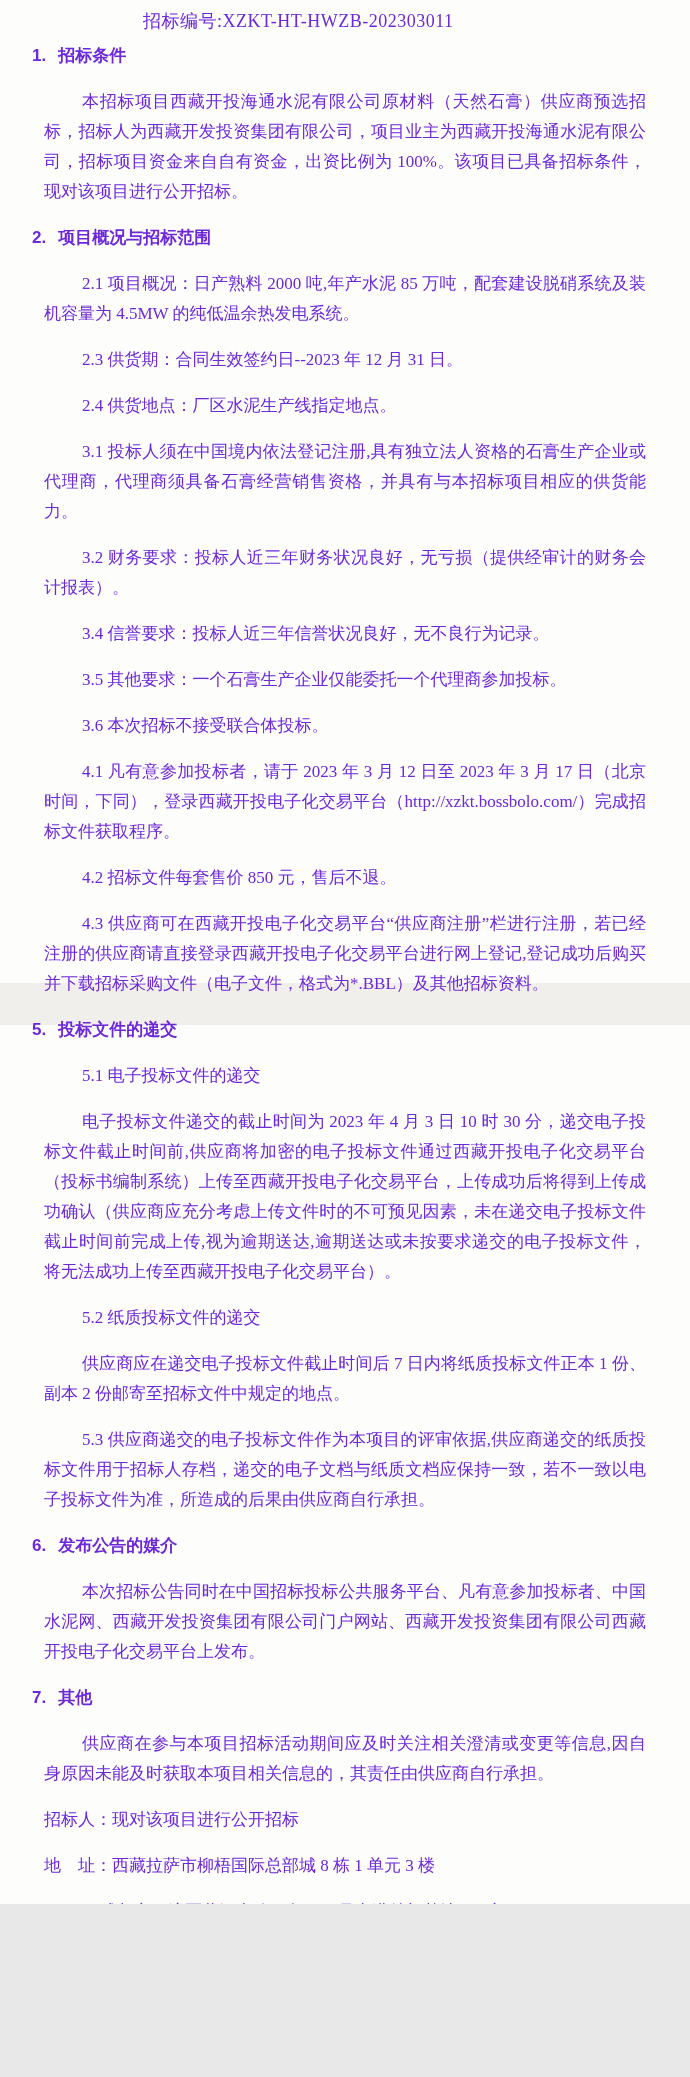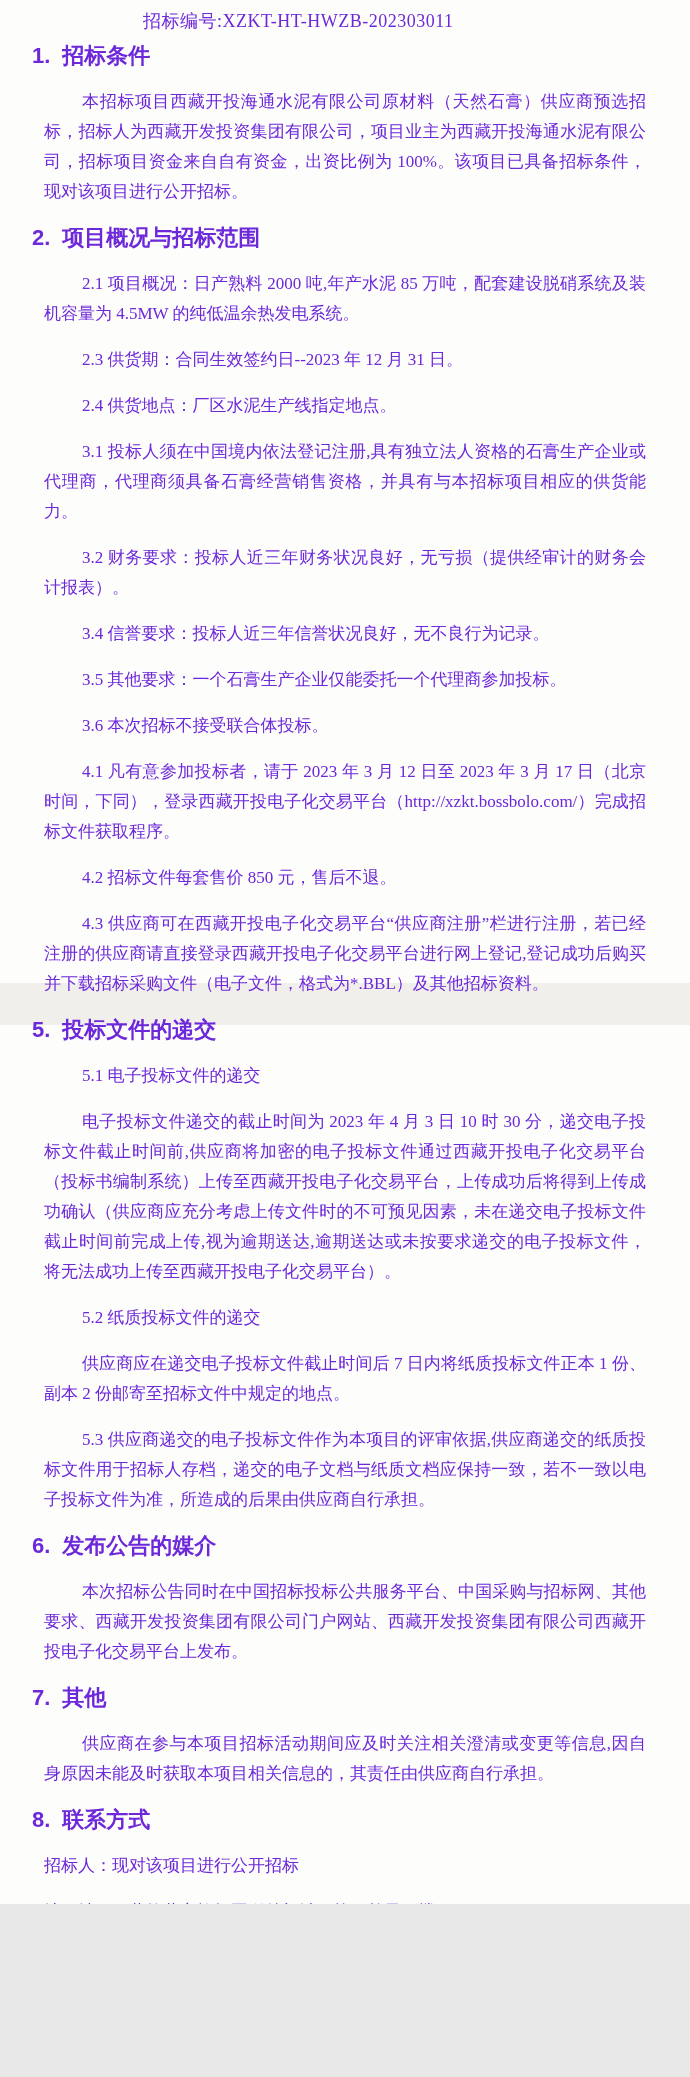--- a/index.html
+++ b/index.html
@@ -24,21 +24,21 @@
   .doc-number{
     margin:0 0 4px 115px;
     font-size:18px;line-height:30px;
     letter-spacing:0.5px;
     white-space:nowrap;
   }
   .sec-heading{
     margin:5px 0 2px 4px;
     font-family:"Liberation Sans","DejaVu Sans",sans-serif;
     font-weight:bold;
-    font-size:22px;line-height:30px;
+    font-size:17px;line-height:30px;
   }
   .sec-heading .h-no{margin-right:12px;}
   p.para{
     margin:16px;
     text-align:justify;
   }
   p.indent{text-indent:38px;}
   .contact-line{margin:0 0 0 21px;}
   .contact-line.addr2{margin-left:72px;}
   .signature{
@@ -112,34 +112,31 @@
       <p class="para indent">电子投标文件递交的截止时间为 2023 年 4 月 3 日 10 时 30 分，递交电子投标文件截止时间前,供应商将加密的电子投标文件通过西藏开投电子化交易平台（投标书编制系统）上传至西藏开投电子化交易平台，上传成功后将得到上传成功确认（供应商应充分考虑上传文件时的不可预见因素，未在递交电子投标文件截止时间前完成上传,视为逾期送达,逾期送达或未按要求递交的电子投标文件，将无法成功上传至西藏开投电子化交易平台）。</p>
       <p class="para indent">5.2 纸质投标文件的递交</p>
       <p class="para indent">供应商应在递交电子投标文件截止时间后 7 日内将纸质投标文件正本 1 份、副本 2 份邮寄至招标文件中规定的地点。</p>
       <p class="para indent">5.3 供应商递交的电子投标文件作为本项目的评审依据,供应商递交的纸质投标文件用于招标人存档，递交的电子文档与纸质文档应保持一致，若不一致以电子投标文件为准，所造成的后果由供应商自行承担。</p>
     </div>
 
     <div>
       <div class="sec-heading">
         <span class="h-no">6.</span><span>发布公告的媒介</span>
       </div>
-      <p class="para indent">本次招标公告同时在中国招标投标公共服务平台、中国采购与招标网、其他要求、西藏开发投资集团有限公司门户网站、西藏开发投资集团有限公司西藏开投电子化交易平台上发布。</p>
+      <p class="para indent">本次招标公告同时在中国招标投标公共服务平台、凡有意参加投标者、中国水泥网、西藏开发投资集团有限公司门户网站、西藏开发投资集团有限公司西藏开投电子化交易平台上发布。</p>
     </div>
 
     <div>
       <div class="sec-heading">
         <span class="h-no">7.</span><span>其他</span>
       </div>
       <p class="para indent">供应商在参与本项目招标活动期间应及时关注相关澄清或变更等信息,因自身原因未能及时获取本项目相关信息的，其责任由供应商自行承担。</p>
     </div>
 
     <div>
-      <div class="sec-heading">
-        <span class="h-no">8.</span><span>联系方式</span>
-      </div>
       <p class="para contact-line">招标人：现对该项目进行公开招标</p>
       <p class="para contact-line">地　址：西藏拉萨市柳梧国际总部城 8 栋 1 单元 3 楼</p>
       <p class="para contact-line addr2">成都市双流区黄河中路二段 388 号空港总部基地 A2 座</p>
       <p class="para contact-line">联系人：方女士</p>
     </div>
 
     <div class="signature">
       <div class="stamp">
         <svg width="176" height="184" viewBox="0 0 176 184" xmlns="http://www.w3.org/2000/svg">
           <ellipse cx="88" cy="92" rx="83" ry="88" fill="none" stroke="#c83a28" stroke-width="5" stroke-opacity="0.9"></ellipse>

